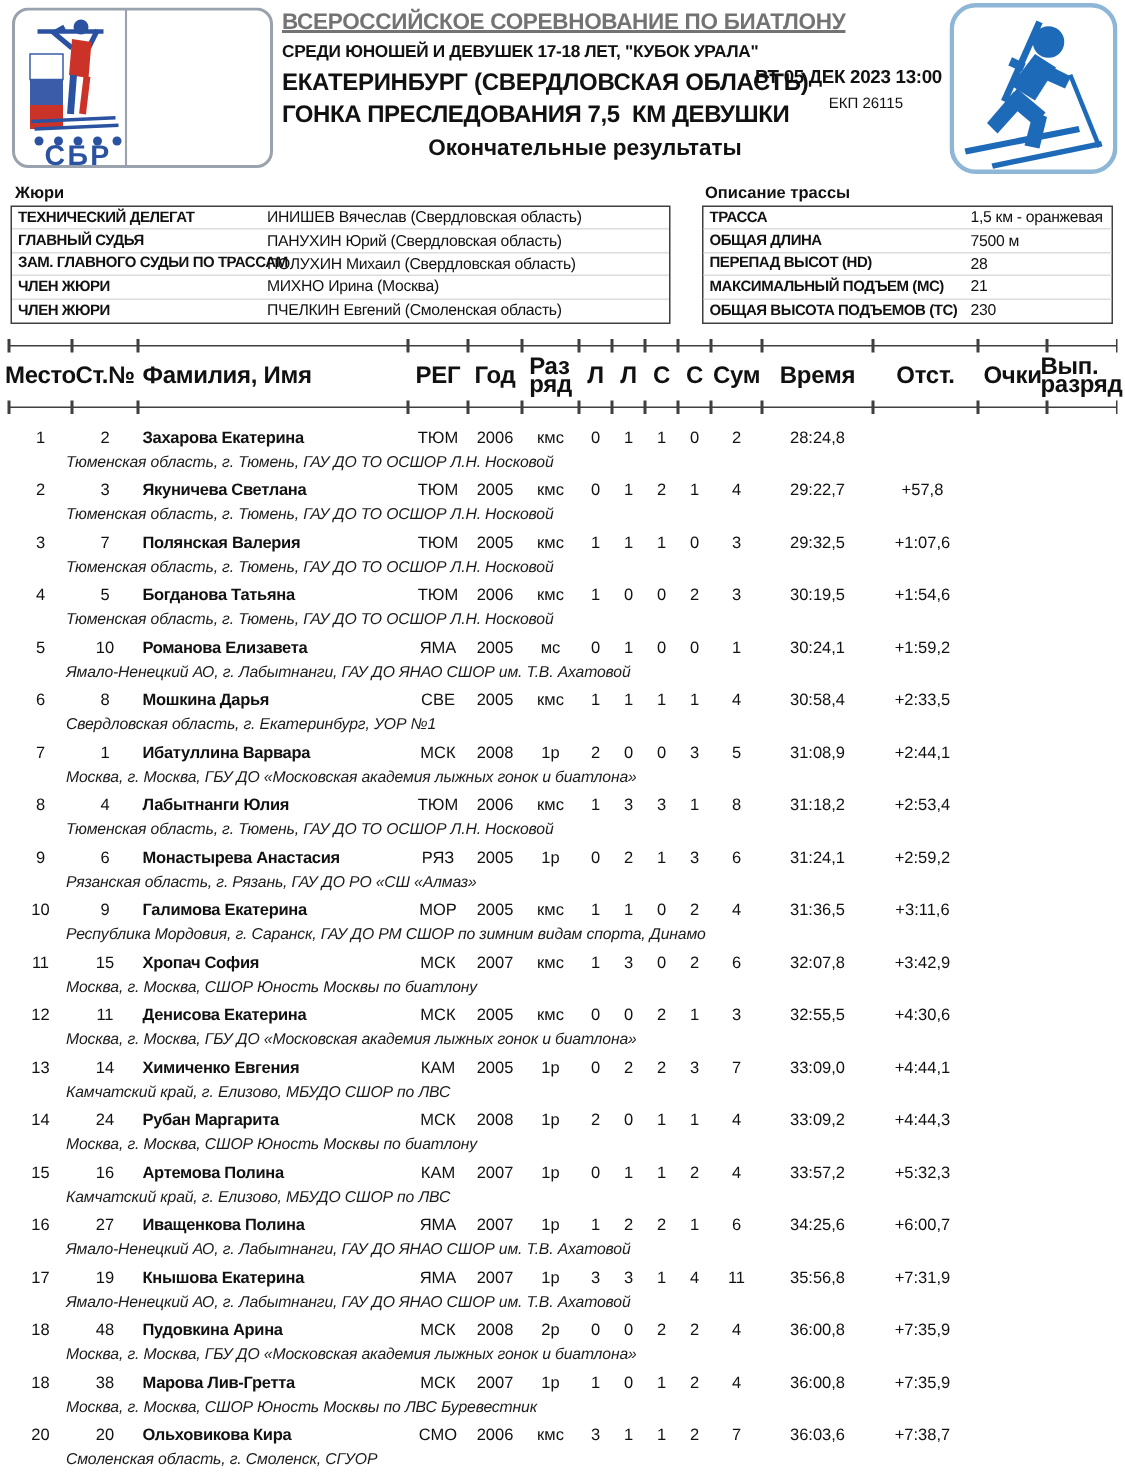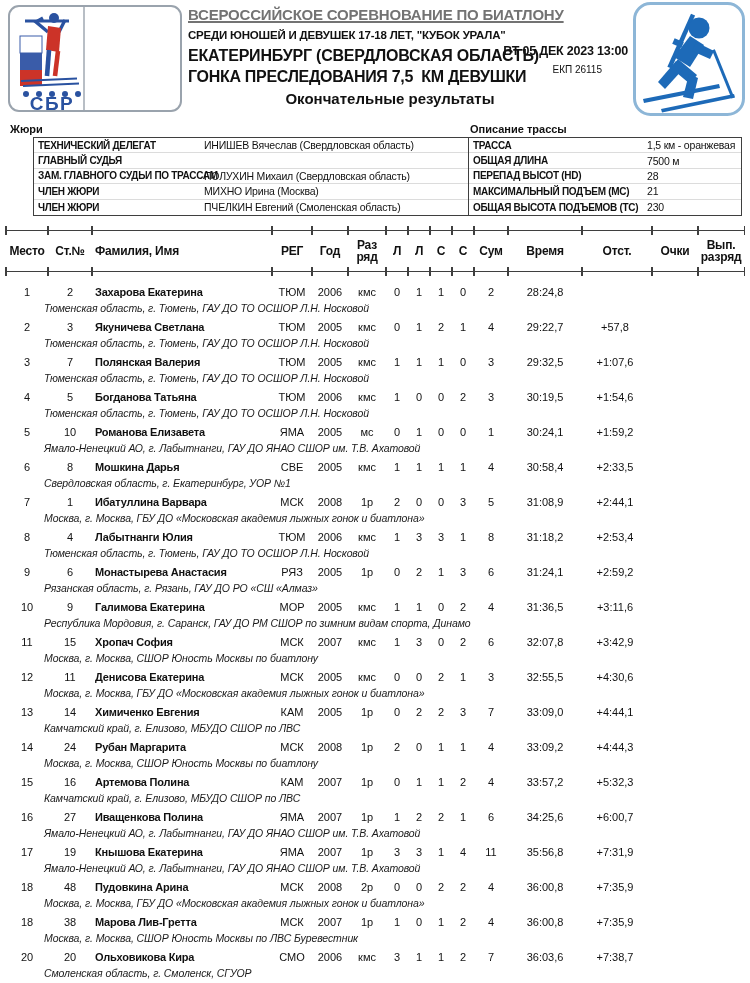--- a/index.html
+++ b/index.html
@@ -24,37 +24,37 @@
   .right-info { position:absolute; top:44px; right:122px; text-align:right; }
   .datetime { font-size:12.5px; font-weight:bold; letter-spacing:-0.2px; }
   .ekp      { font-size:10px; font-weight:normal; margin-top:6px; padding-right:26px; }
 
   
   .sec-label { position:absolute; font-size:11px; font-weight:bold; }
   .jury-label   { left:10px;  top:123px; }
   .course-label { left:470px; top:123px; }
 
   .info-box { position:absolute; top:137px; border:1.6px solid #3f3f3f; background:#fff; }
-  .jury-box   { left:7px;   width:440px;margin-left:26px; }
+  .jury-box   { left:7px;   width:440px; }
   .course-box { left:468px; width:274px; }
   .info-row { display:grid; height:15.4px; align-items:center; border-bottom:1px solid #dcdcdc; }
   .info-row:last-child { border-bottom:none; }
   .jury-box   .info-row { grid-template-columns:170px 1fr; }
   .course-box .info-row { grid-template-columns:178px 1fr; }
   .info-role  { font-size:10px;  font-weight:bold; padding-left:4px; letter-spacing:-0.3px; white-space:nowrap; }
   .info-value { font-size:10.5px; letter-spacing:-0.2px; white-space:nowrap; }
 
   
   .rtable { position:absolute; left:6px; top:230px; width:738px; }
   .cols { display:grid;
           grid-template-columns:42px 44px 180px 40px 36px 38px 22px 22px 22px 22px 34px 74px 70px 46px 46px; }
   .thead { border-top:1.6px solid #3f3f3f; border-bottom:1.6px solid #3f3f3f;
            height:42px; align-items:center; position:relative; }
   .th { position:relative; height:100%; display:flex; align-items:center; justify-content:center;
-        font-size:12px; font-weight:bold; text-align:center; white-space:pre-line; line-height:12px;
+        font-size:16px; font-weight:bold; text-align:left; white-space:pre-line; line-height:12px;
         letter-spacing:-0.2px; }
   .th-name { justify-content:flex-start; padding-left:3px; }
   
   .th::before, .th::after { content:""; position:absolute; left:-1px; width:1.5px; height:9px; background:#3f3f3f; }
   .th::before { top:-5px; } .th::after { bottom:-5px; }
   .thead::before, .thead::after { content:""; position:absolute; right:-1px; width:1.5px; height:9px; background:#3f3f3f; }
   .thead::before { top:-5px; } .thead::after { bottom:-5px; }
 
   .rows { margin-top:11px; }
   .entry { height:35px; }
@@ -127,20 +127,21 @@
 </div>
 
 <div class="sec-label jury-label">Жюри</div>
 <div class="info-box jury-box">
   <div class="info-row">
     <div class="info-role">ТЕХНИЧЕСКИЙ ДЕЛЕГАТ</div>
     <div class="info-value">ИНИШЕВ Вячеслав  (Свердловская область)</div>
   </div>
   <div class="info-row">
     <div class="info-role">ГЛАВНЫЙ СУДЬЯ</div>
+    <div class="info-value">ПАНУХИН Юрий  (Свердловская область)</div>
   </div>
   <div class="info-row">
     <div class="info-role">ЗАМ. ГЛАВНОГО СУДЬИ ПО ТРАССАМ</div>
     <div class="info-value">ПОЛУХИН Михаил  (Свердловская область)</div>
   </div>
   <div class="info-row">
     <div class="info-role">ЧЛЕН ЖЮРИ</div>
     <div class="info-value">МИХНО Ирина  (Москва)</div>
   </div>
   <div class="info-row">

